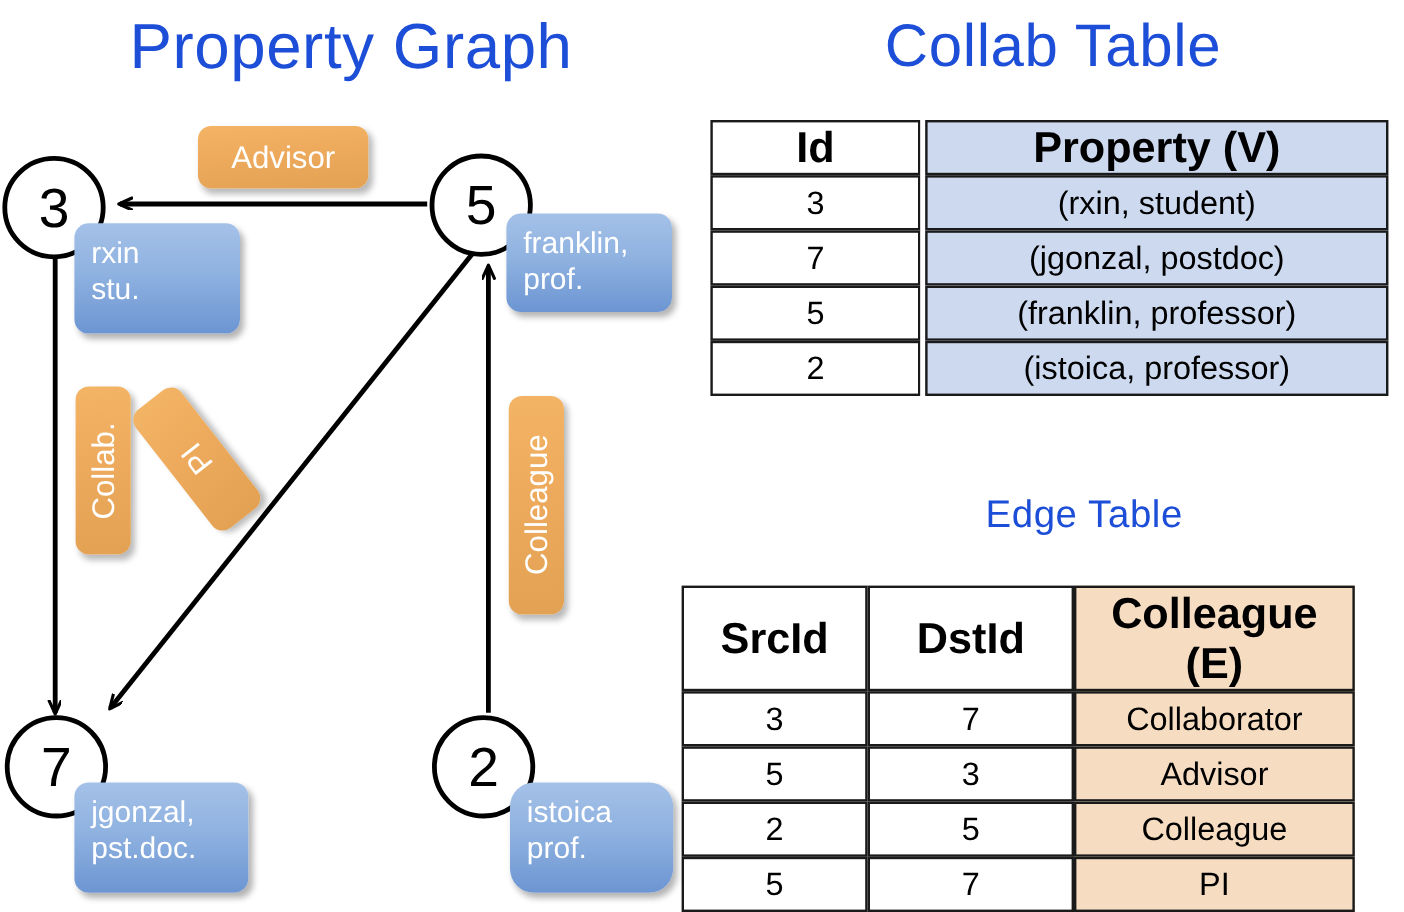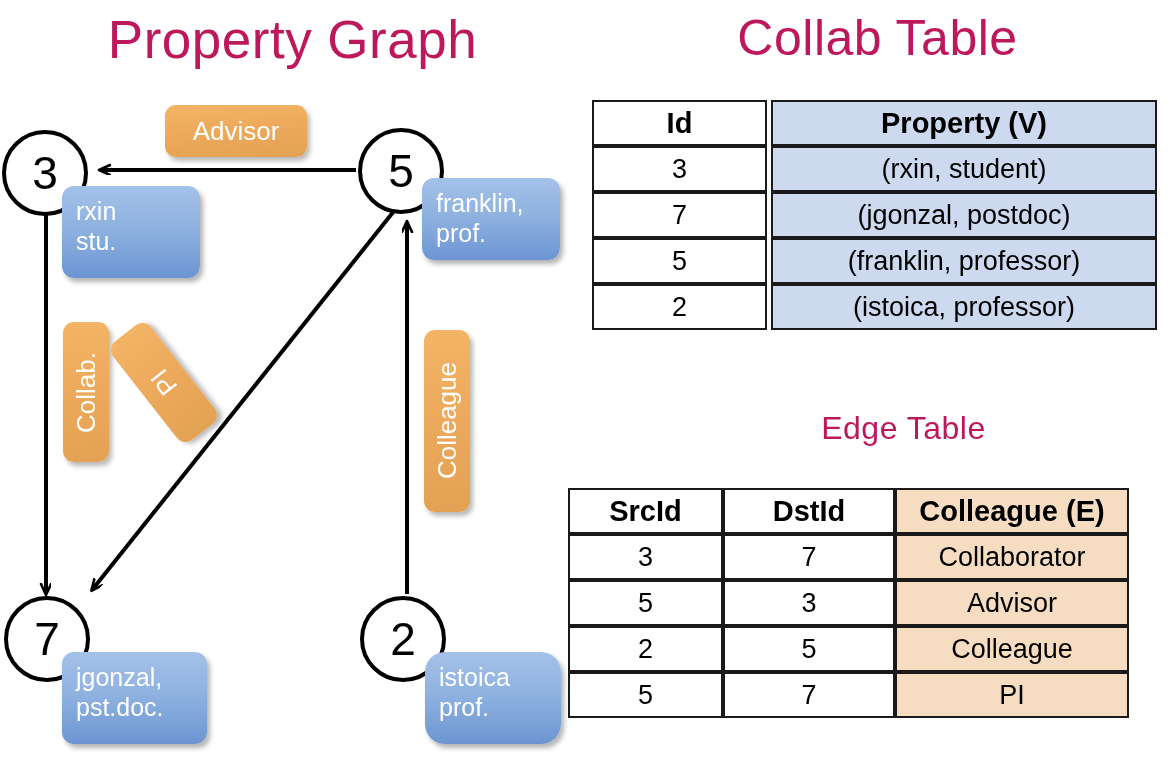--- a/index.html
+++ b/index.html
@@ -15,21 +15,21 @@
     overflow: hidden;
     font-family: "Liberation Sans", sans-serif;
     color: #000000;
   }
 
   
   .heading {
     position: absolute;
     font-family: "Liberation Sans", sans-serif;
     font-weight: 300;
-    color: #be185d;
+    color: #1d4ed8;
     letter-spacing: 0.5px;
     white-space: nowrap;
     text-align: center;
   }
   #title-property-graph {
     left: 0; top: 10px; width: 585px;
     font-size: 53px;
     line-height: 60px;
   }
   #title-vertex-table {
@@ -152,21 +152,21 @@
     text-align: center;
     font-weight: 300;
     font-size: 27px;
     color: #000;
     padding: 0;
     height: 46px;
     box-sizing: border-box;
   }
   .data-table th {
     font-weight: bold;
-    font-size: 29px;
+    font-size: 36px;
   }
   .spacer-col {
     border: none !important;
     width: 4px;
     background: #fff;
   }
 
   #vertex-table {
     left: 592px; top: 100px;
   }

